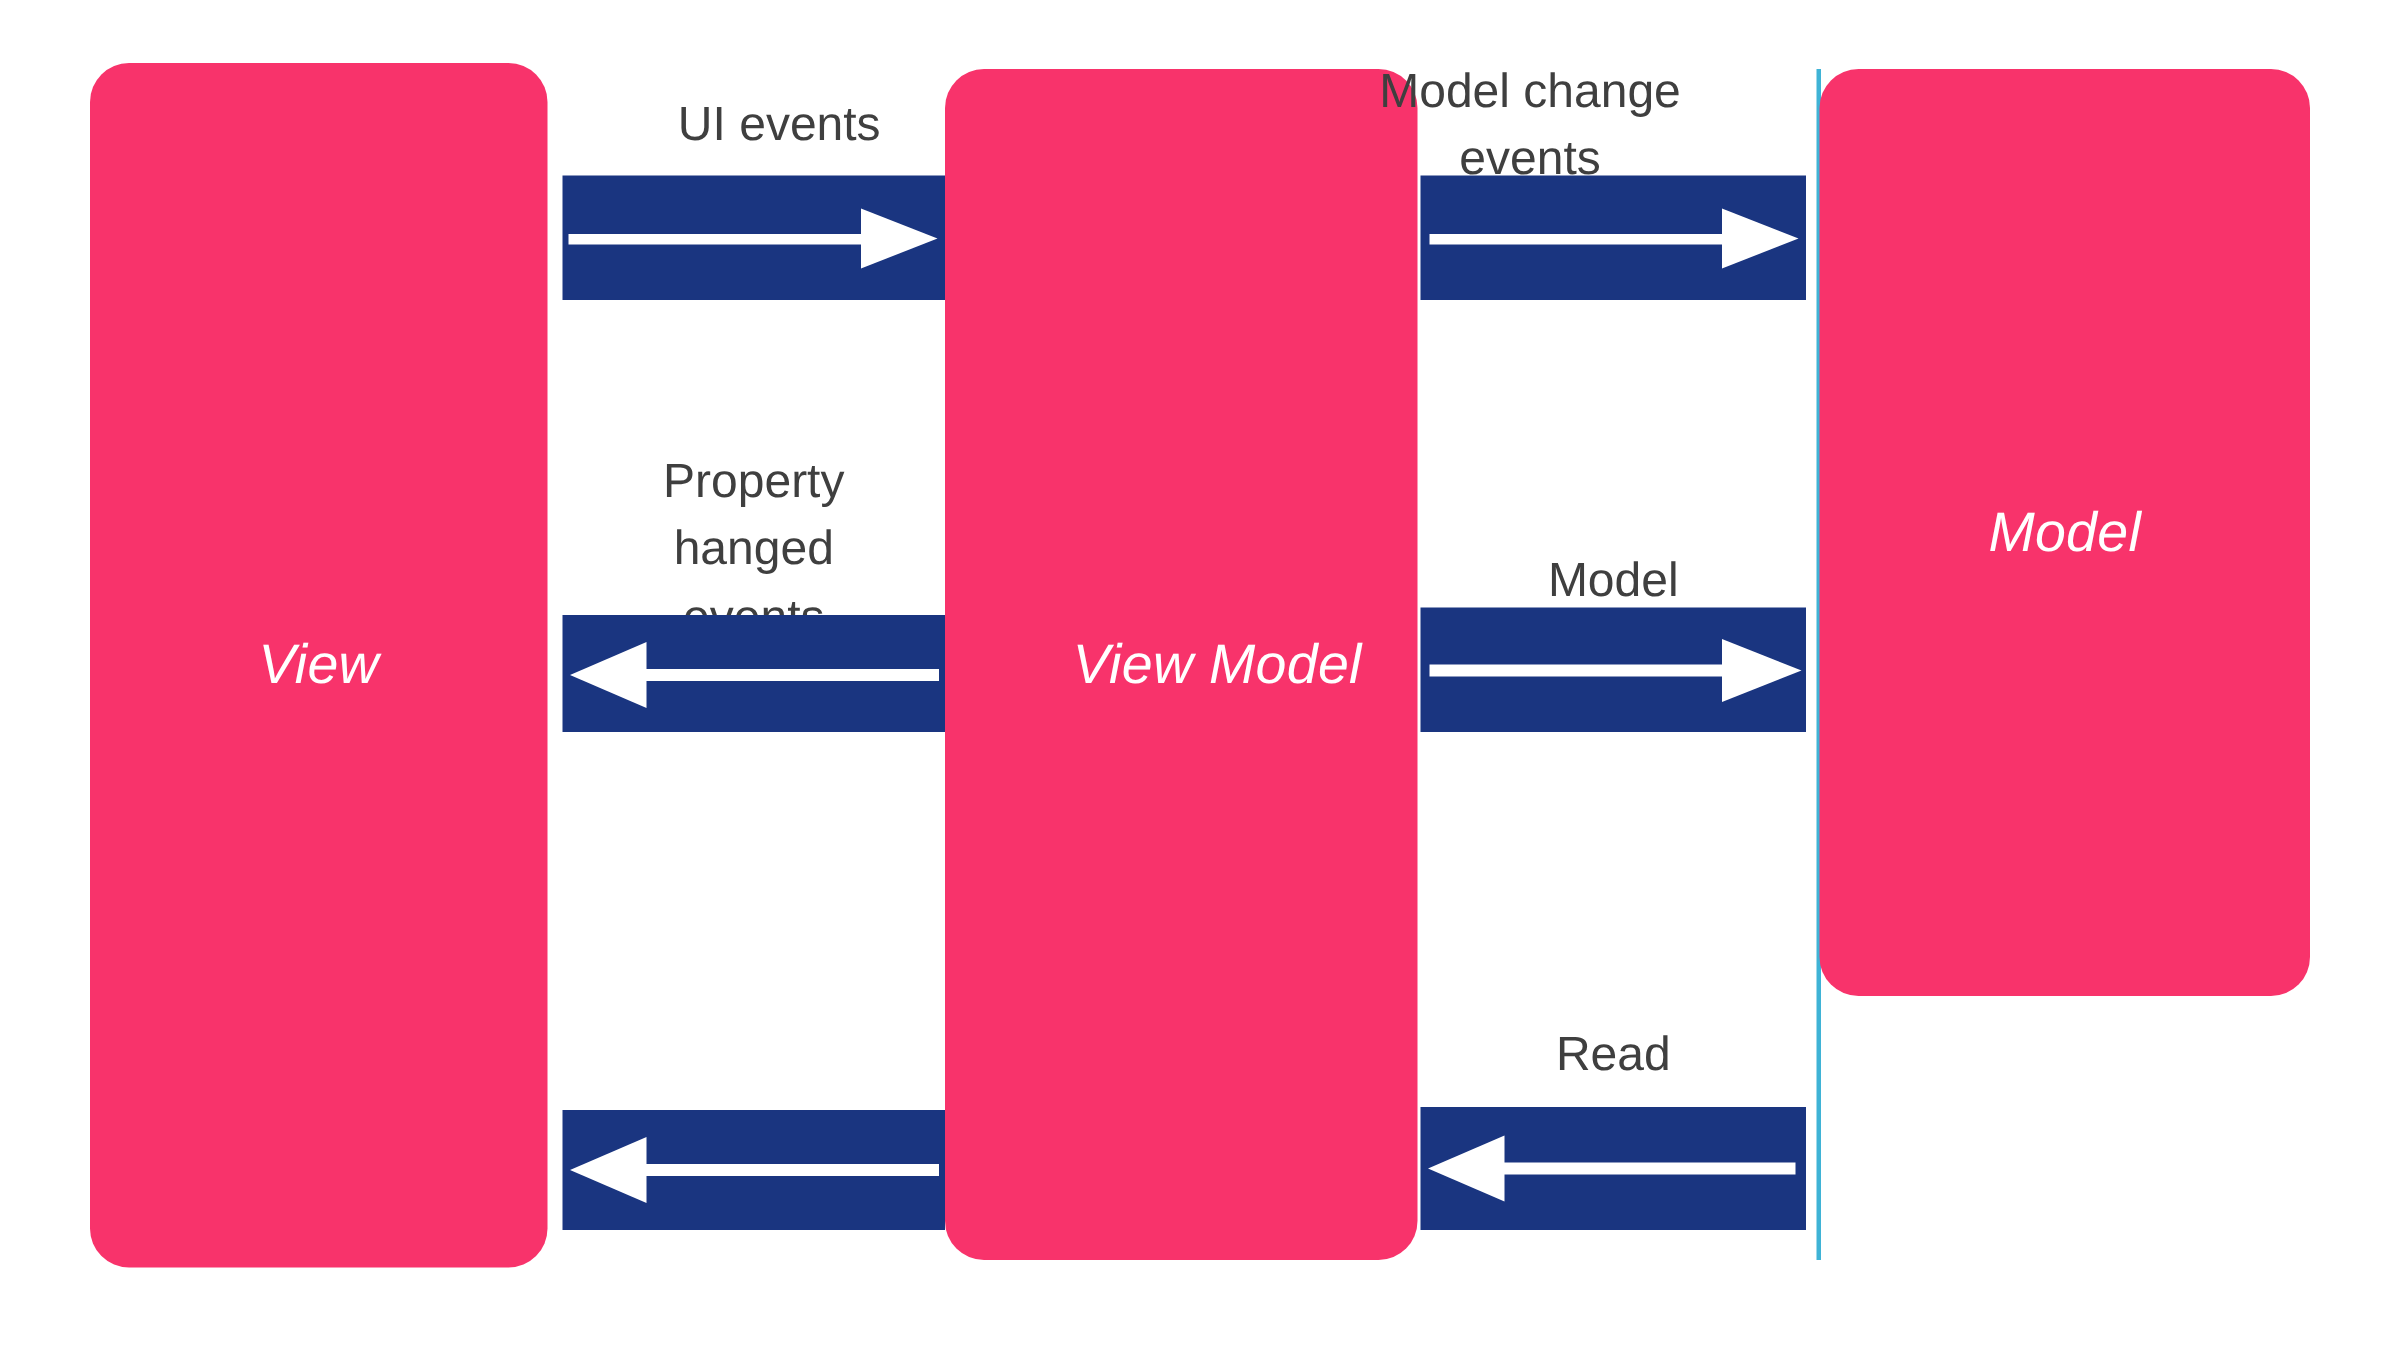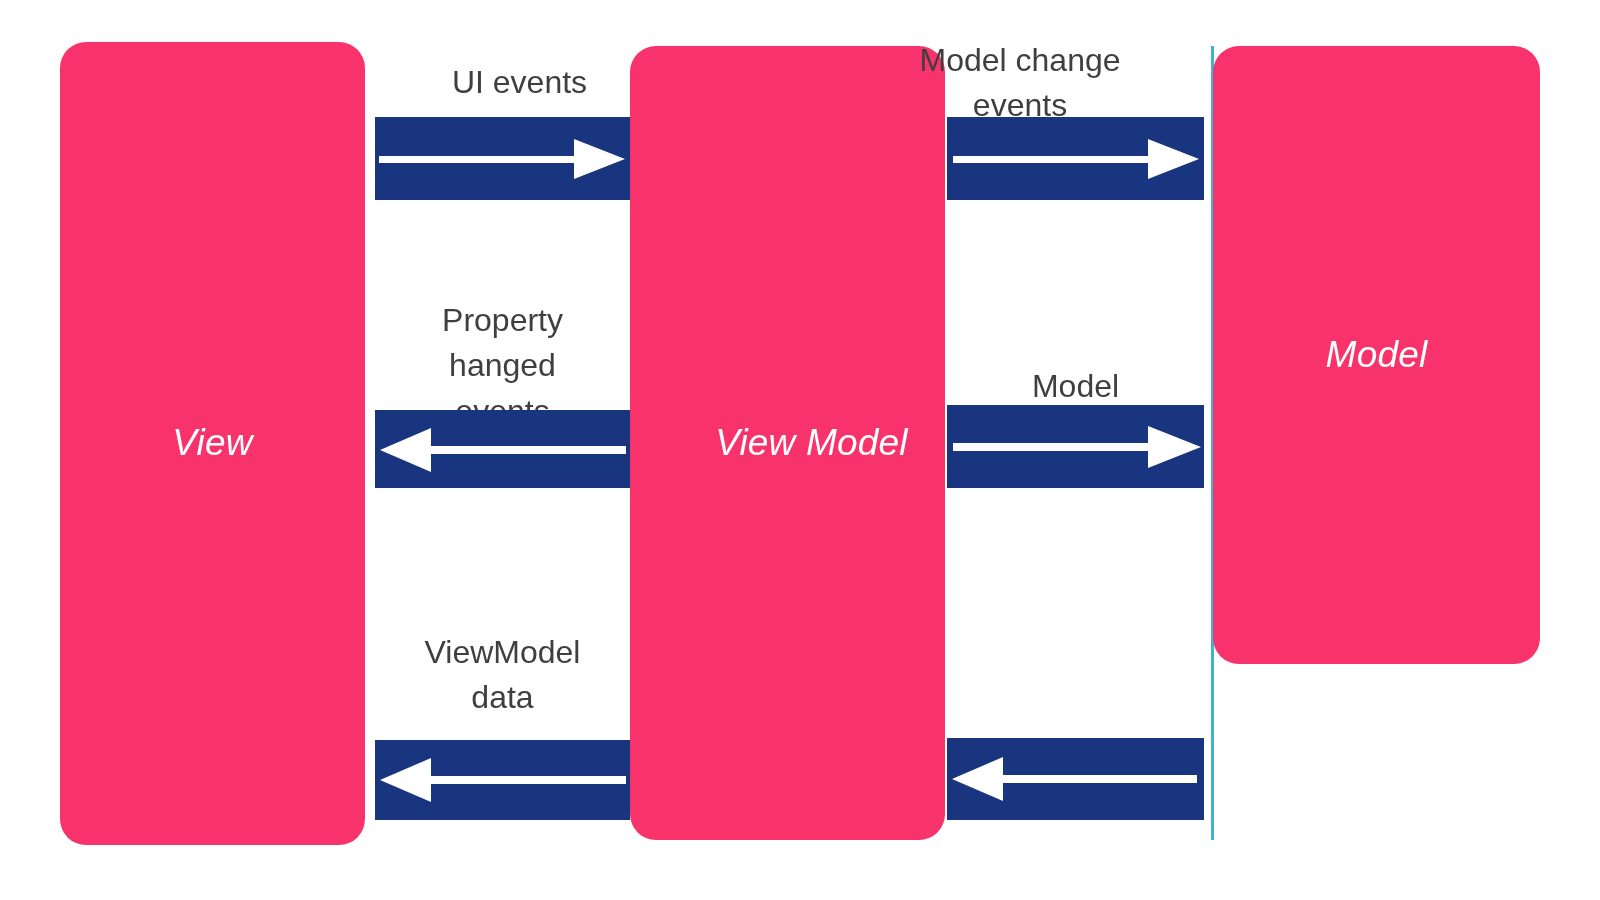--- a/index.html
+++ b/index.html
@@ -104,28 +104,27 @@
   <div class="layer-box" id="box-model">
     <span class="layer-label">Model</span>
   </div>
 
   <div class="arrow-label" id="label-ui-events">UI events</div>
 
   <div class="arrow-label" id="label-property">Property
 hanged
 events</div>
 
-  <div class="arrow-label" id="label-vm-data">ViewModel
-data</div>
 
   <div class="arrow-label" id="label-model-change">Model change
 events</div>
 
   <div class="arrow-label" id="label-update">Model</div>
 
+  <div class="arrow-label" id="label-read">Read</div>
 
   <div class="arrow-band" id="band-ui-events">
     <svg viewBox="0 0 255 83" preserveAspectRatio="none">
       <rect x="4" y="39" width="215" height="7" fill="#ffffff"></rect>
       <polygon points="199,22 250,42 199,62" fill="#ffffff"></polygon>
     </svg>
   </div>
 
   <div class="arrow-band" id="band-property">
     <svg viewBox="0 0 255 78" preserveAspectRatio="none">

